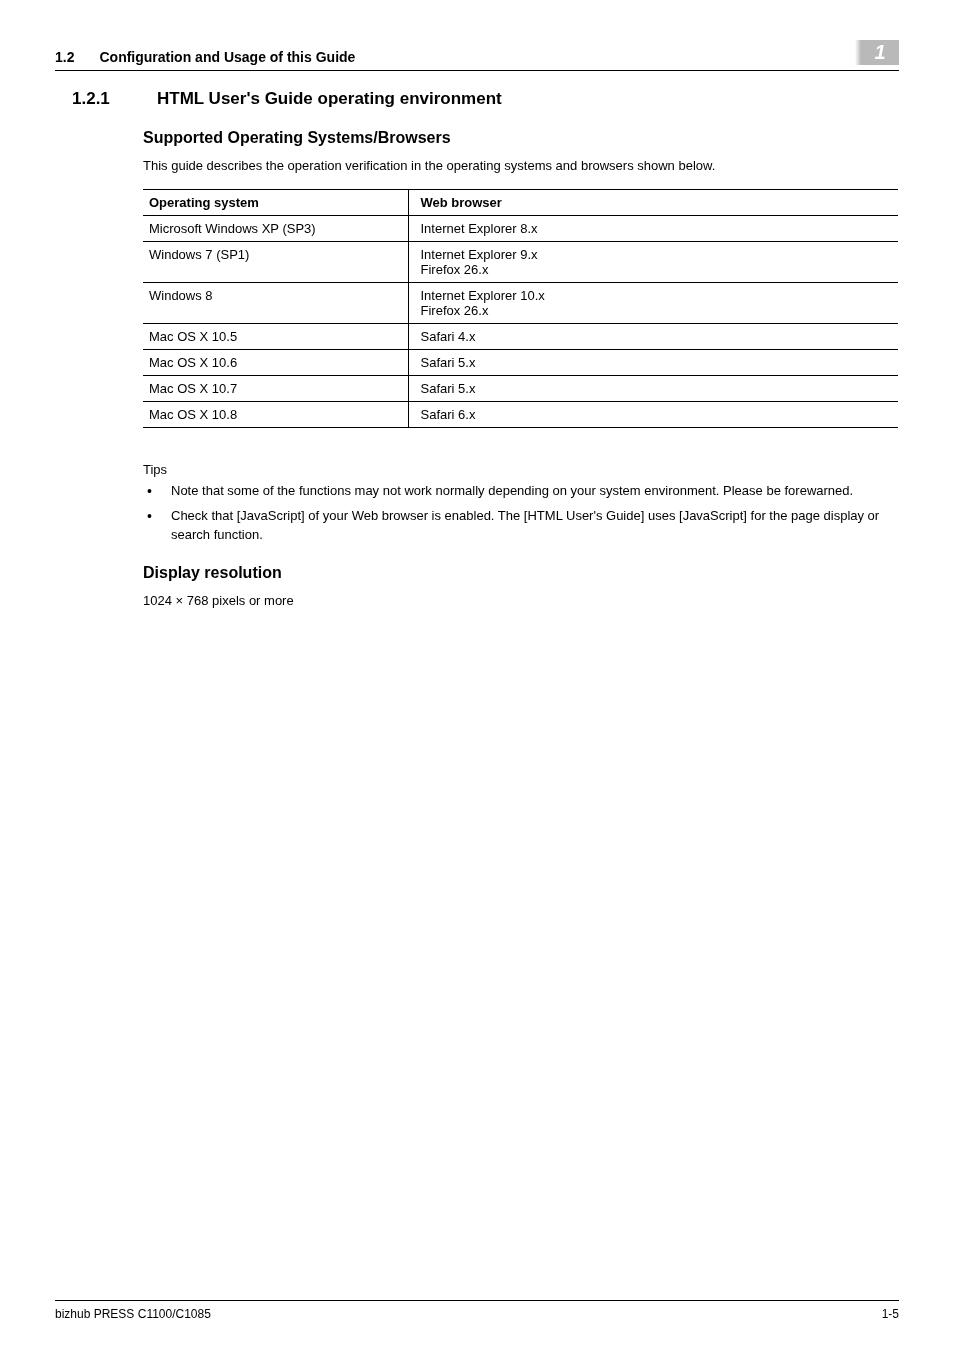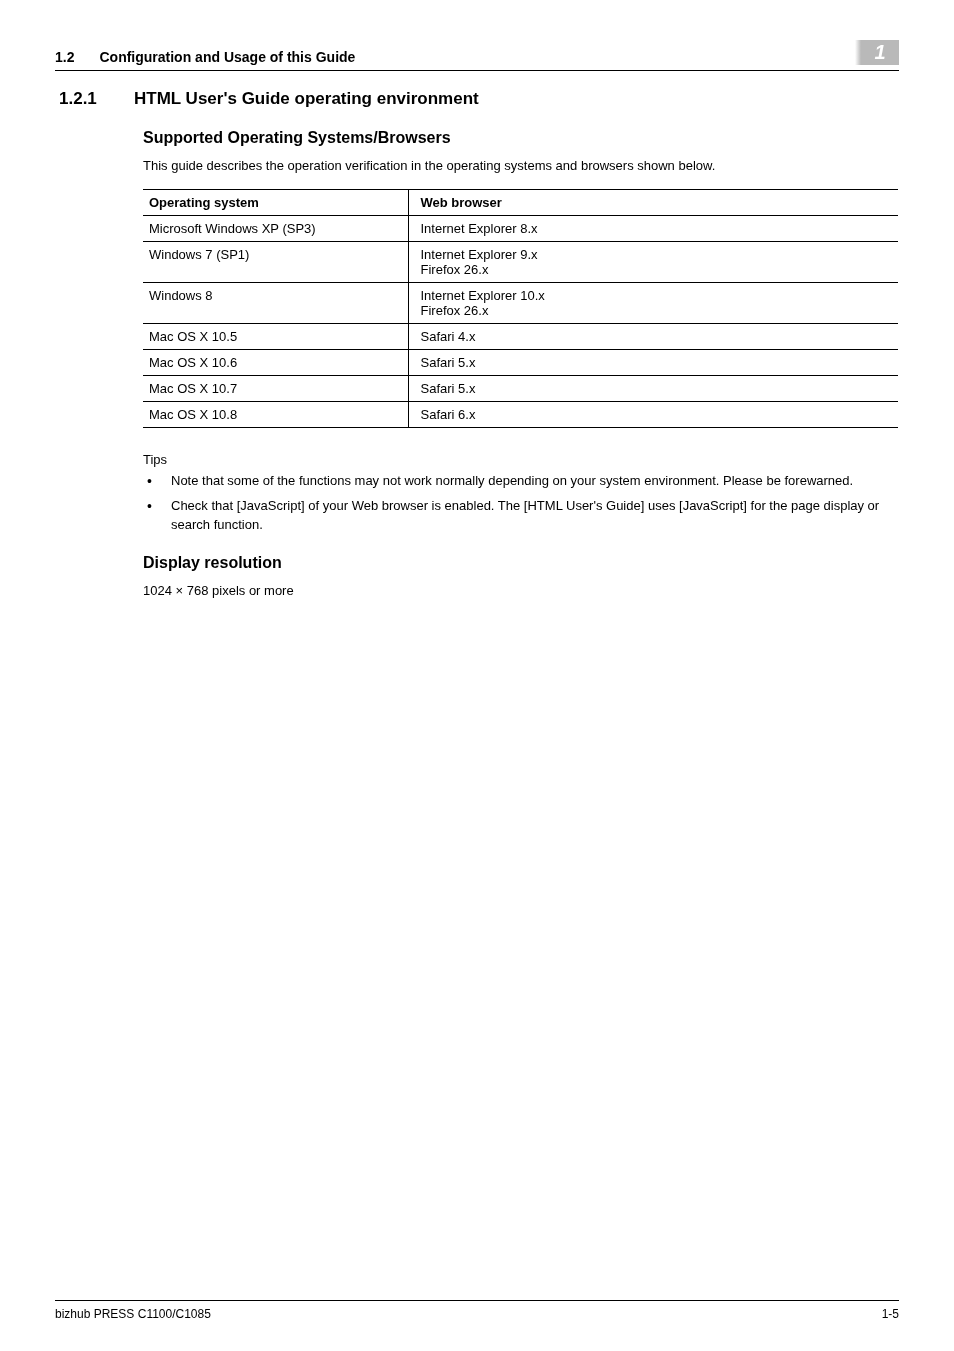--- a/index.html
+++ b/index.html
@@ -3,26 +3,26 @@
   <meta charset="utf-8">
   <style>
     * { margin: 0; padding: 0; box-sizing: border-box; }
     html, body { width: 954px; height: 1351px; background: #fff; font-family: Arial, Helvetica, sans-serif; color: #000; }
     .page { position: relative; width: 954px; height: 1351px; padding: 40px 55px 30px 55px; }
     .header-row { display: flex; align-items: flex-end; justify-content: space-between; border-bottom: 1.5px solid #000; padding-bottom: 5px; margin-bottom: 18px; }
     .header-left { font-size: 14px; font-weight: bold; display: flex; gap: 25px; }
     .chapter-tab { width: 38px; height: 25px; background: #b9b9b9; position: relative; display: flex; align-items: center; justify-content: center; }
     .chapter-tab::before { content: ""; position: absolute; left: -6px; top: 0; bottom: 0; width: 6px; background: linear-gradient(90deg,#fff,#b9b9b9); }
     .chapter-tab span { font-size: 20px; font-weight: bold; font-style: italic; color: #fff; }
-    .sec-head { display: flex; gap: 20px; margin: 15px 0 20px 4px; }
+    .sec-head { display: flex; gap: 30px; margin: 15px 0 20px 17px; }
     .sec-num { font-size: 17px; font-weight: bold; width: 55px; }
     .sec-title { font-size: 17px; font-weight: bold; }
     .subhead { font-size: 16px; font-weight: bold; margin: 10px 0 10px 88px; }
     .bodytext { font-size: 13px; margin: 0 0 14px 88px; line-height: 1.4; }
-    table.compat { width: 755px; margin-left: 88px; border-collapse: collapse; margin-bottom: 24px; }
+    table.compat { width: 755px; margin-left: 88px; border-collapse: collapse; margin-bottom: 34px; }
     table.compat th, table.compat td { text-align: left; font-size: 13px; padding: 5px 10px 5px 6px; border-bottom: 1px solid #000; vertical-align: top; }
     table.compat th { font-weight: bold; border-top: 1.5px solid #000; border-bottom: 1.5px solid #000; }
     table.compat tr:last-child td { border-bottom: 1.5px solid #000; }
     table.compat td:first-child, table.compat th:first-child { width: 265px; }
     .tips-label { font-size: 13px; margin: 5px 0 5px 88px; }
     ul.tips { list-style: none; margin: 0 0 20px 88px; }
     ul.tips li { font-size: 13px; line-height: 1.4; padding-left: 28px; position: relative; margin-bottom: 7px; }
     ul.tips li::before { content: "\2022"; position: absolute; left: 4px; top: 0; font-size: 14px; }
     .footer { position: absolute; bottom: 30px; left: 55px; right: 55px; border-top: 1px solid #000; padding-top: 6px; display: flex; justify-content: space-between; font-size: 12px; }
     table.compat td, table.compat th { position: relative; }

